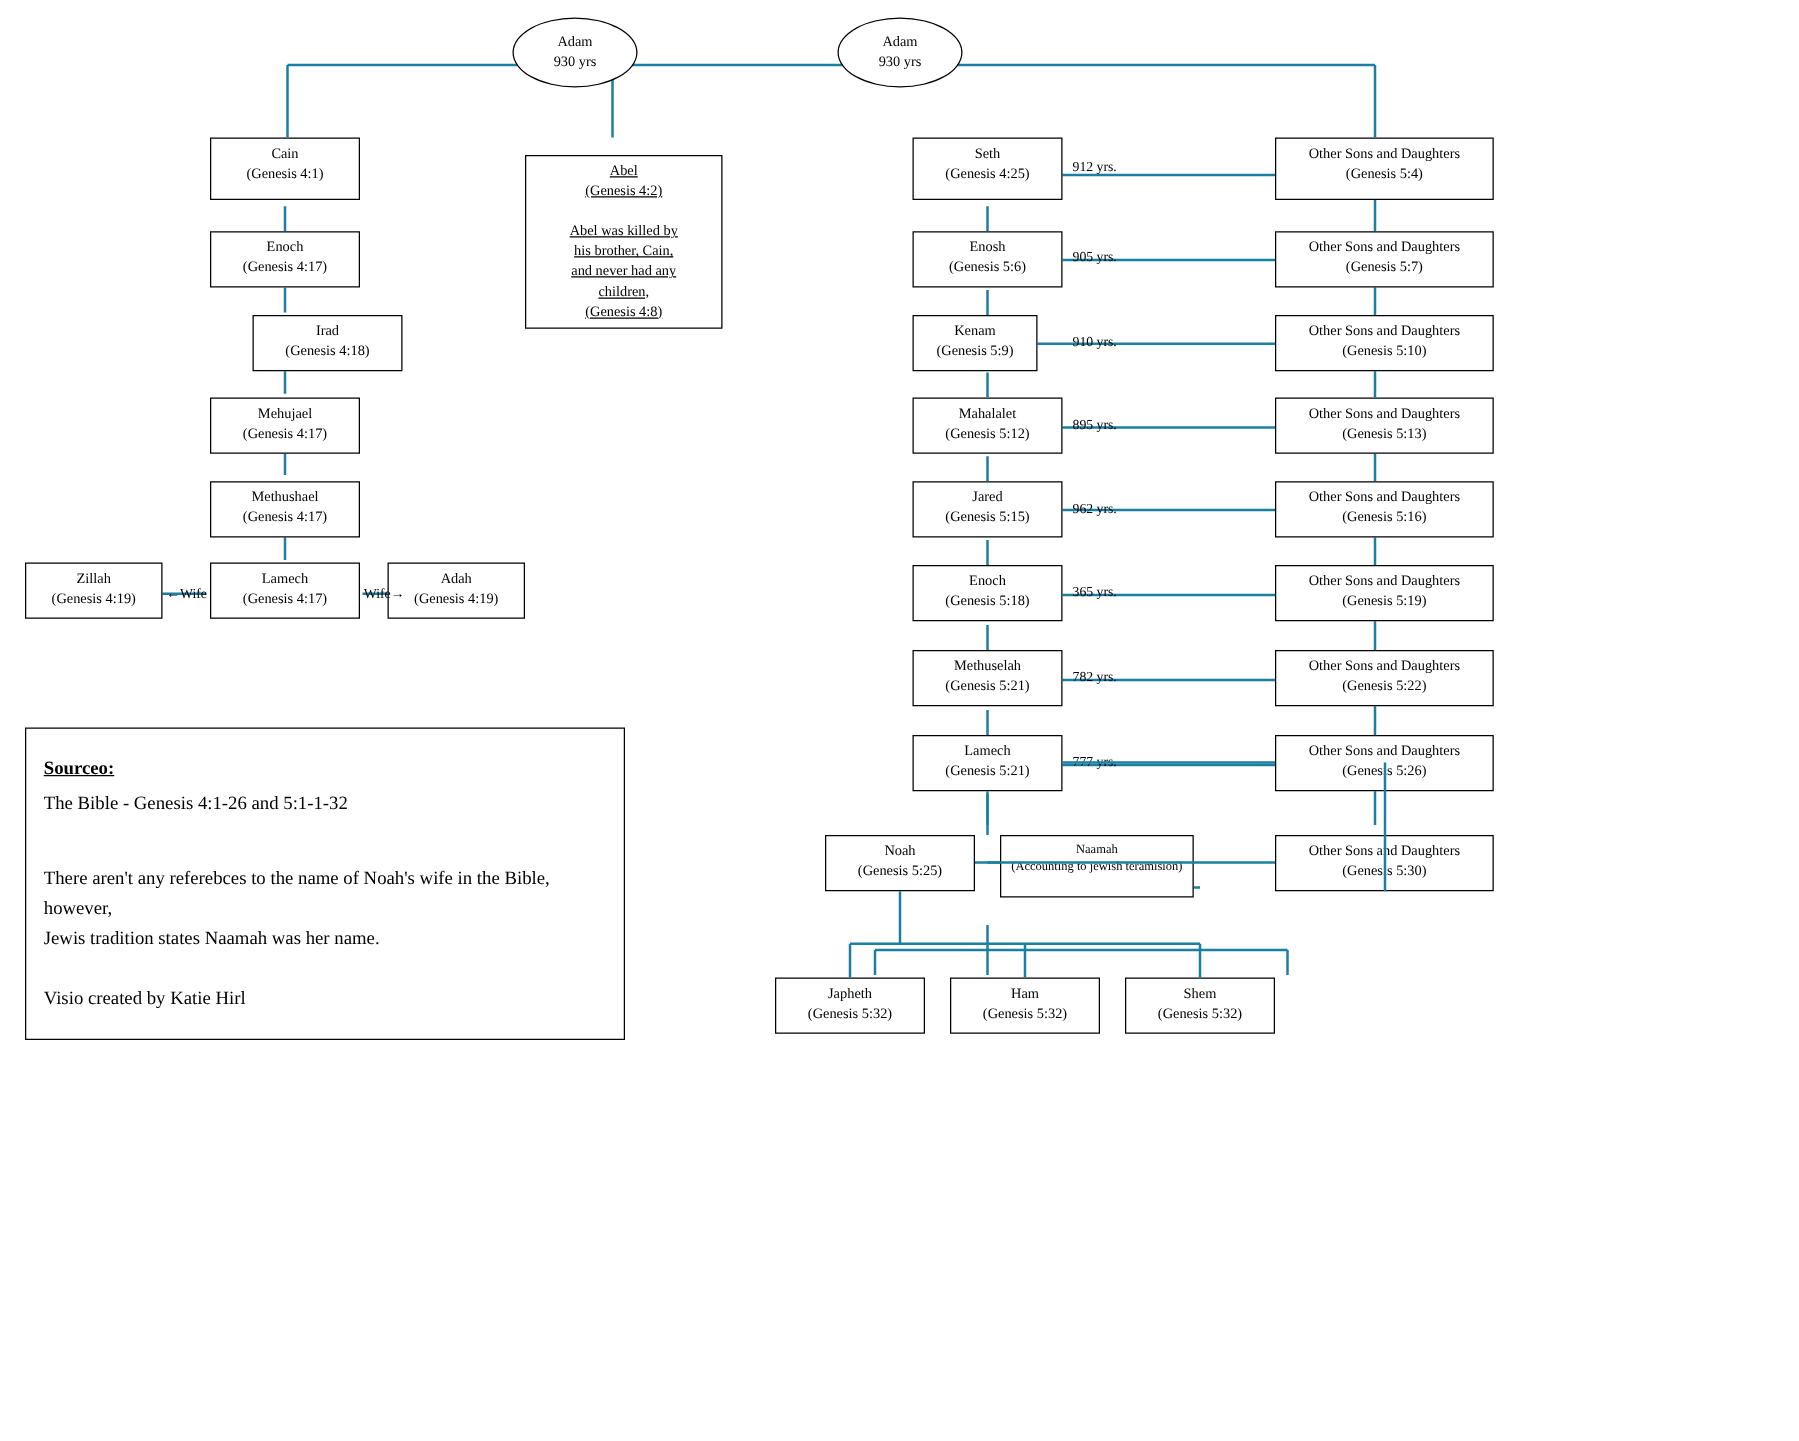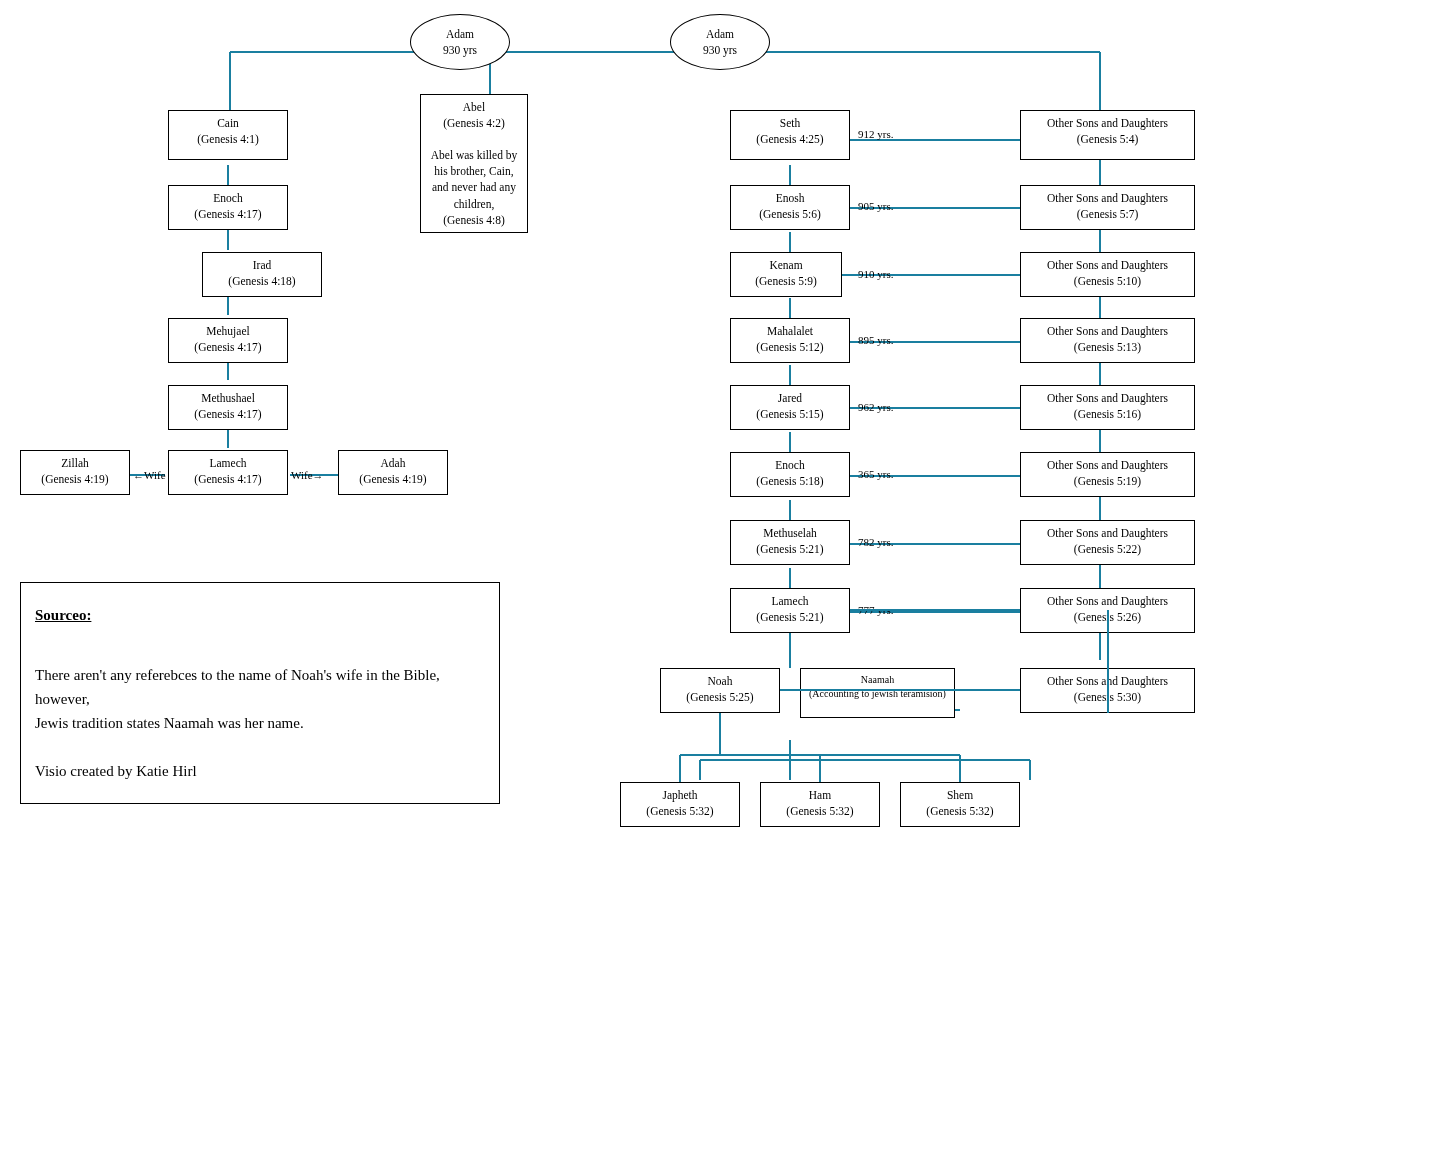--- a/index.html
+++ b/index.html
@@ -146,21 +146,21 @@
   </div>
 
   <div class="node oval" style="left:670px; top:14px; width:100px; height:56px; display:flex; align-items:center; justify-content:center;">
     <span>Adam<br>930 yrs</span>
   </div>
 
   <div class="node" style="left:168px; top:110px; width:120px; min-height:50px;">
     <span>Cain<br>(Genesis 4:1)</span>
   </div>
 
-  <div class="node" style="left:420px; top:94px; width:108px; min-height:50px;">
+  <div class="node" style="left:420px; top:124px; width:158px; min-height:50px;text-decoration:underline;">
     <span>Abel<br>(Genesis 4:2)<br><br>Abel was killed by<br>his brother, Cain,<br>and never had any<br>children,<br>(Genesis 4:8)</span>
   </div>
 
   <div class="node" style="left:730px; top:110px; width:120px; min-height:50px;">
     <span>Seth<br>(Genesis 4:25)</span>
   </div>
 
   <div class="label-text" style="left:858px; top:128px;">912 yrs.</div>
 
   <div class="node" style="left:1020px; top:110px; width:175px; min-height:50px;">
@@ -177,21 +177,21 @@
   <div class="label-text" style="left:858px; top:200px;">905 yrs.</div>
 
   <div class="node" style="left:1020px; top:185px; width:175px; min-height:45px;">
     <span>Other Sons and Daughters<br>(Genesis 5:7)</span>
   </div>
 
   <div class="node" style="left:168px; top:252px; width:120px; min-height:45px;margin-left:34px;">
     <span>Irad<br>(Genesis 4:18)</span>
   </div>
 
-  <div class="node" style="left:730px; top:252px; width:112px; min-height:45px;">
+  <div class="node" style="left:730px; top:252px; width:100px; min-height:45px;">
     <span>Kenam<br>(Genesis 5:9)</span>
   </div>
   <div class="label-text" style="left:858px; top:268px;">910 yrs.</div>
 
   <div class="node" style="left:1020px; top:252px; width:175px; min-height:45px;">
     <span>Other Sons and Daughters<br>(Genesis 5:10)</span>
   </div>
 
   <div class="node" style="left:168px; top:318px; width:120px; min-height:45px;">
     <span>Mehujael<br>(Genesis 4:17)</span>
@@ -222,21 +222,21 @@
   <div class="node" style="left:168px; top:450px; width:120px; min-height:45px;">
     <span>Lamech<br>(Genesis 4:17)</span>
   </div>
 
   <div class="node" style="left:20px; top:450px; width:110px; min-height:45px;">
     <span>Zillah<br>(Genesis 4:19)</span>
   </div>
 
   <div class="label-text" style="left:133px; top:469px;">←Wife</div>
 
-  <div class="node" style="left:310px; top:450px; width:110px; min-height:45px;margin-left:28px;">
+  <div class="node" style="left:310px; top:450px; width:110px; min-height:45px;">
     <span>Adah<br>(Genesis 4:19)</span>
   </div>
 
   <div class="label-text" style="left:291px; top:469px;">Wife→</div>
 
   <div class="node" style="left:730px; top:452px; width:120px; min-height:45px;">
     <span>Enoch<br>(Genesis 5:18)</span>
   </div>
   <div class="label-text" style="left:858px; top:468px;">365 yrs.</div>
 
@@ -281,20 +281,21 @@
   <div class="node" style="left:760px; top:782px; width:120px; min-height:45px;">
     <span>Ham<br>(Genesis 5:32)</span>
   </div>
 
   <div class="node" style="left:900px; top:782px; width:120px; min-height:45px;">
     <span>Shem<br>(Genesis 5:32)</span>
   </div>
 
   <div class="source-box" style="left:20px; top:582px; width:480px; min-height:200px;">
     <p><span class="underline">Sourceo:</span></p>
+    <p style="margin-top:4px;">The Bible - Genesis 4:1-26 and 5:1-1-32</p>
     <br>
     <p style="margin-top:12px; white-space:pre-line;">There aren't any referebces to the name of Noah's wife in the Bible, however,
 Jewis tradition states Naamah was her name.
 
 Visio created by Katie Hirl</p>
   </div>
 
   <svg style="position:absolute;top:0;left:0;width:1439px;height:1153px;pointer-events:none;">
 
     <line x1="720" y1="713" x2="720" y2="755" stroke="#1a7fa0" stroke-width="2"></line>

